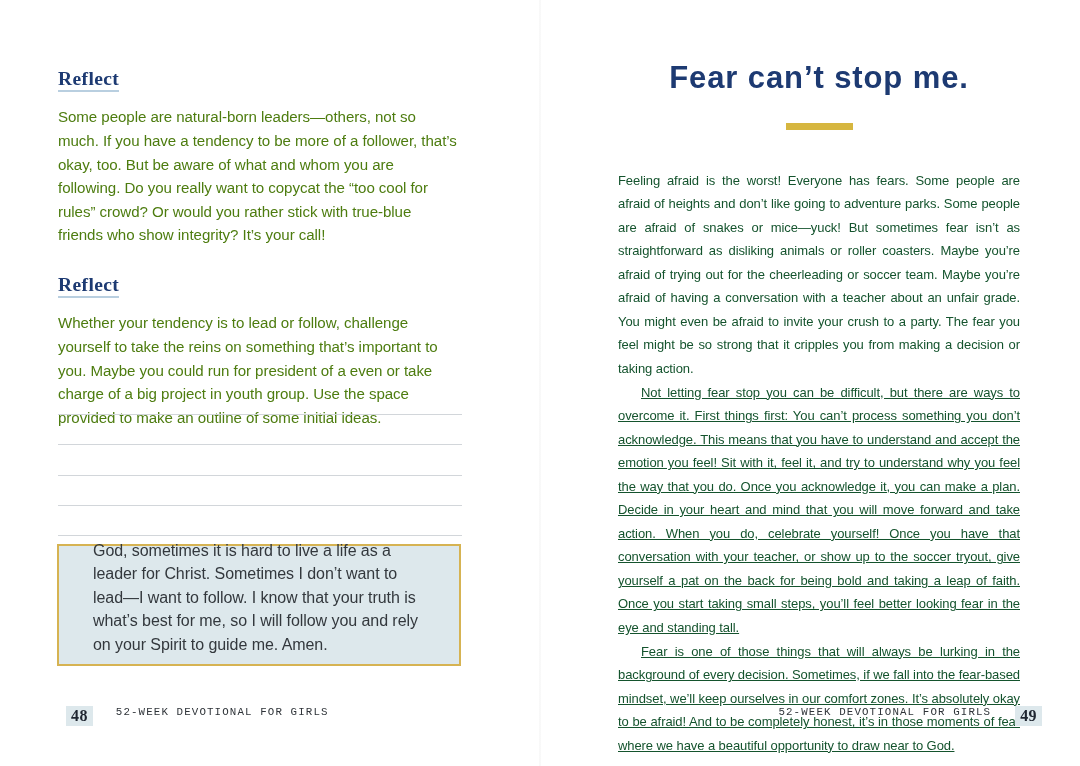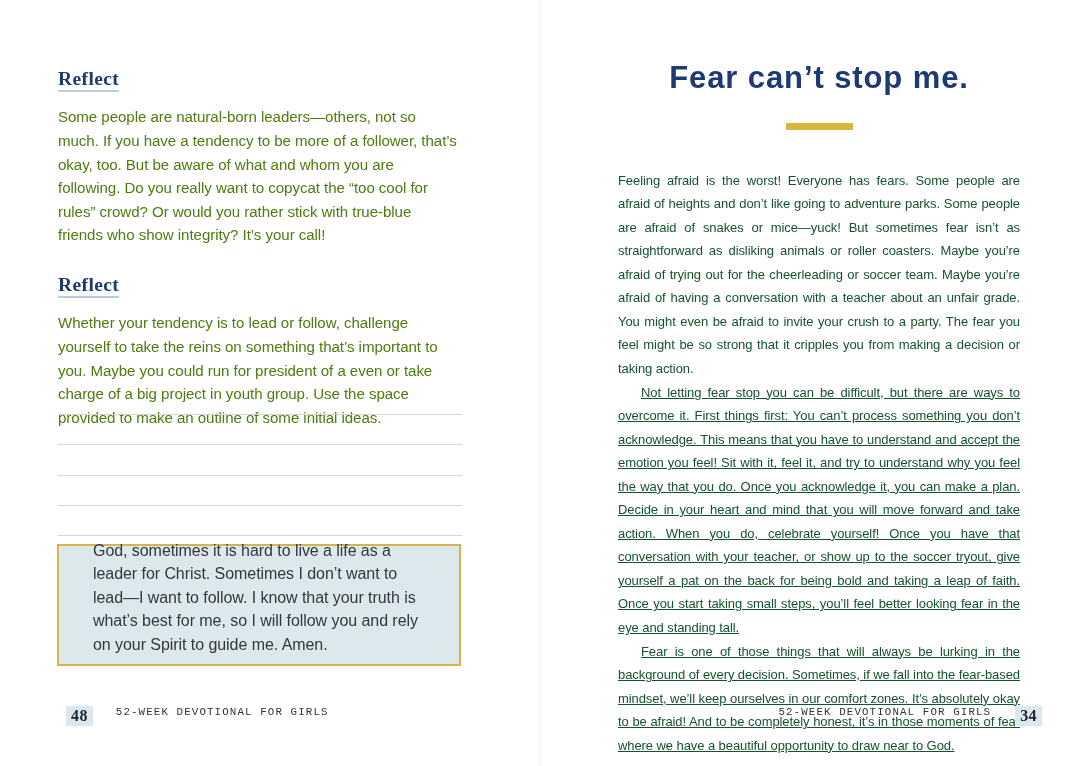--- a/index.html
+++ b/index.html
@@ -240,20 +240,20 @@
       <div class="article">
         <p>Feeling afraid is the worst! Everyone has fears. Some people are afraid of heights and don’t like going to adventure parks. Some people are afraid of snakes or mice—yuck! But sometimes fear isn’t as straightforward as disliking animals or roller coasters. Maybe you’re afraid of trying out for the cheerleading or soccer team. Maybe you’re afraid of having a conversation with a teacher about an unfair grade. You might even be afraid to invite your crush to a party. The fear you feel might be so strong that it cripples you from making a decision or taking action.</p>
         <p class="indented">Not letting fear stop you can be difficult, but there are ways to overcome it. First things first: You can’t process something you don’t acknowledge. This means that you have to understand and accept the emotion you feel! Sit with it, feel it, and try to understand why you feel the way that you do. Once you acknowledge it, you can make a plan. Decide in your heart and mind that you will move forward and take action. When you do, celebrate yourself! Once you have that conversation with your teacher, or show up to the soccer tryout, give yourself a pat on the back for being bold and taking a leap of faith. Once you start taking small steps, you’ll feel better looking fear in the eye and standing tall.</p>
         <p class="indented">Fear is one of those things that will always be lurking in the background of every decision. Sometimes, if we fall into the fear-based mindset, we’ll keep ourselves in our comfort zones. It’s absolutely okay to be afraid! And to be completely honest, it’s in those moments of fear where we have a beautiful opportunity to draw near to God.</p>
       </div>
 
     </div>
 
     <div class="footer footer-right">
       <span class="running-head">52-WEEK DEVOTIONAL FOR GIRLS</span>
-      <span class="page-number">34</span>
+      <span class="page-number">49</span>
     </div>
 
   </div>
 
   <div class="gutter"></div>
 
 </div>
 
 </body></html>

